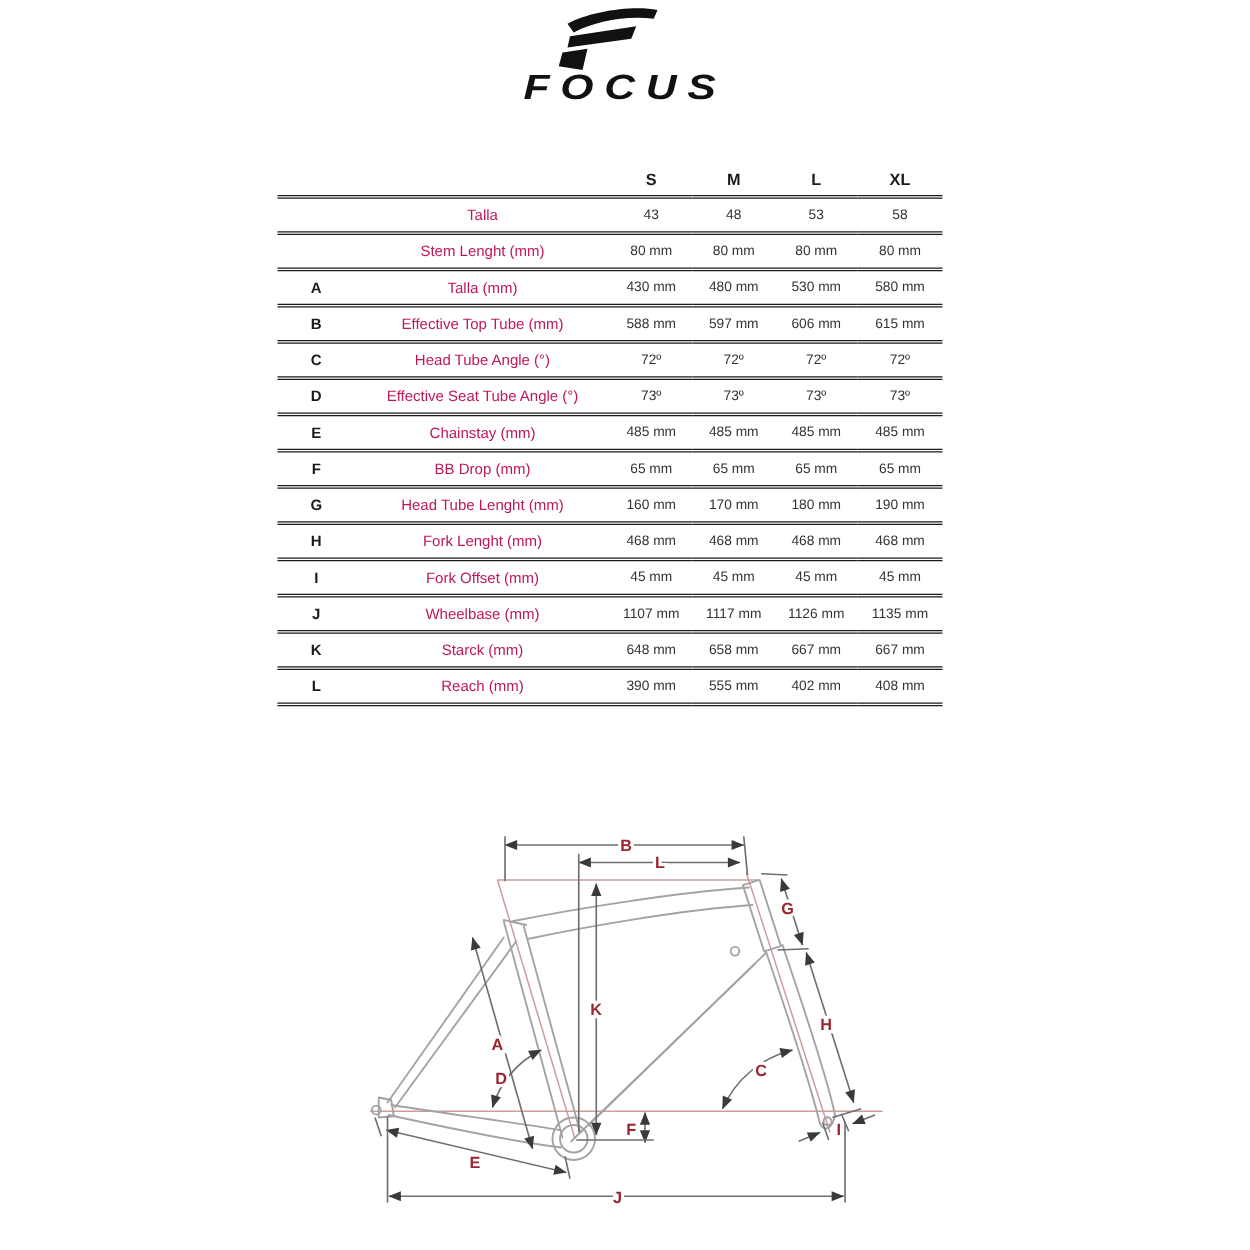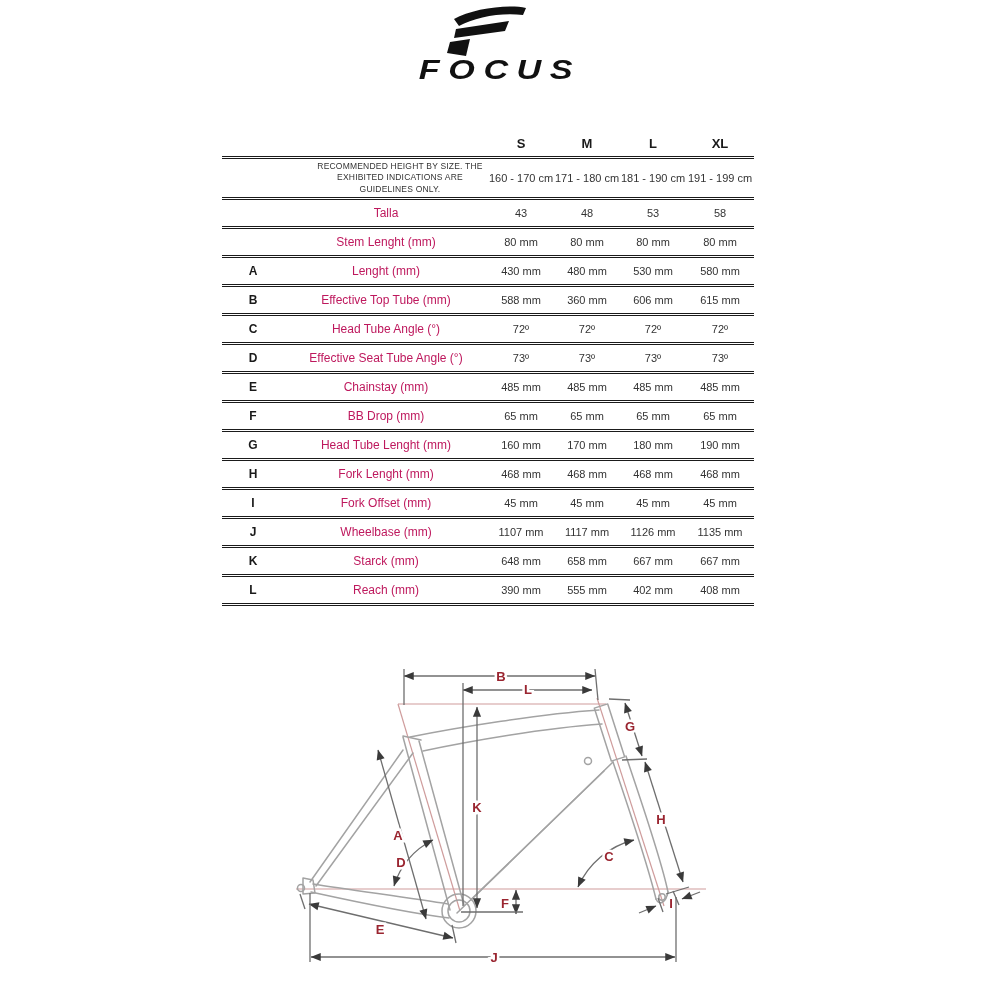--- a/index.html
+++ b/index.html
@@ -65,28 +65,20 @@
   <tbody>
     <tr class="hdr">
       <td></td>
       <td></td>
       <td>S</td>
       <td>M</td>
       <td>L</td>
       <td>XL</td>
     </tr>
 
-  <tr class="data-row note-row">
-    <td class="c-letter"></td>
-    <td class="c-label">RECOMMENDED HEIGHT BY SIZE.  THE EXHIBITED INDICATIONS ARE GUIDELINES ONLY.</td>
-    <td class="c-val">160 - 170 cm</td>
-    <td class="c-val">171 - 180 cm</td>
-    <td class="c-val">181 - 190 cm</td>
-    <td class="c-val">191 - 199 cm</td>
-  </tr>
 
   <tr class="data-row">
     <td class="c-letter"></td>
     <td class="c-label">Talla</td>
     <td class="c-val">43</td>
     <td class="c-val">48</td>
     <td class="c-val">53</td>
     <td class="c-val">58</td>
   </tr>
 
@@ -97,32 +89,32 @@
     <td class="c-label">Stem Lenght (mm)</td>
     <td class="c-val">80 mm</td>
     <td class="c-val">80 mm</td>
     <td class="c-val">80 mm</td>
     <td class="c-val">80 mm</td>
   </tr>
 
 
   <tr class="data-row">
     <td class="c-letter">A</td>
-    <td class="c-label">Lenght (mm)</td>
+    <td class="c-label">Talla (mm)</td>
     <td class="c-val">430 mm</td>
     <td class="c-val">480 mm</td>
     <td class="c-val">530 mm</td>
     <td class="c-val">580 mm</td>
   </tr>
 
   <tr class="data-row">
     <td class="c-letter">B</td>
     <td class="c-label">Effective Top Tube (mm)</td>
     <td class="c-val">588 mm</td>
-    <td class="c-val">360 mm</td>
+    <td class="c-val">597 mm</td>
     <td class="c-val">606 mm</td>
     <td class="c-val">615 mm</td>
   </tr>
 
   <tr class="data-row">
     <td class="c-letter">C</td>
     <td class="c-label">Head Tube Angle (°)</td>
     <td class="c-val">72º</td>
     <td class="c-val">72º</td>
     <td class="c-val">72º</td>

